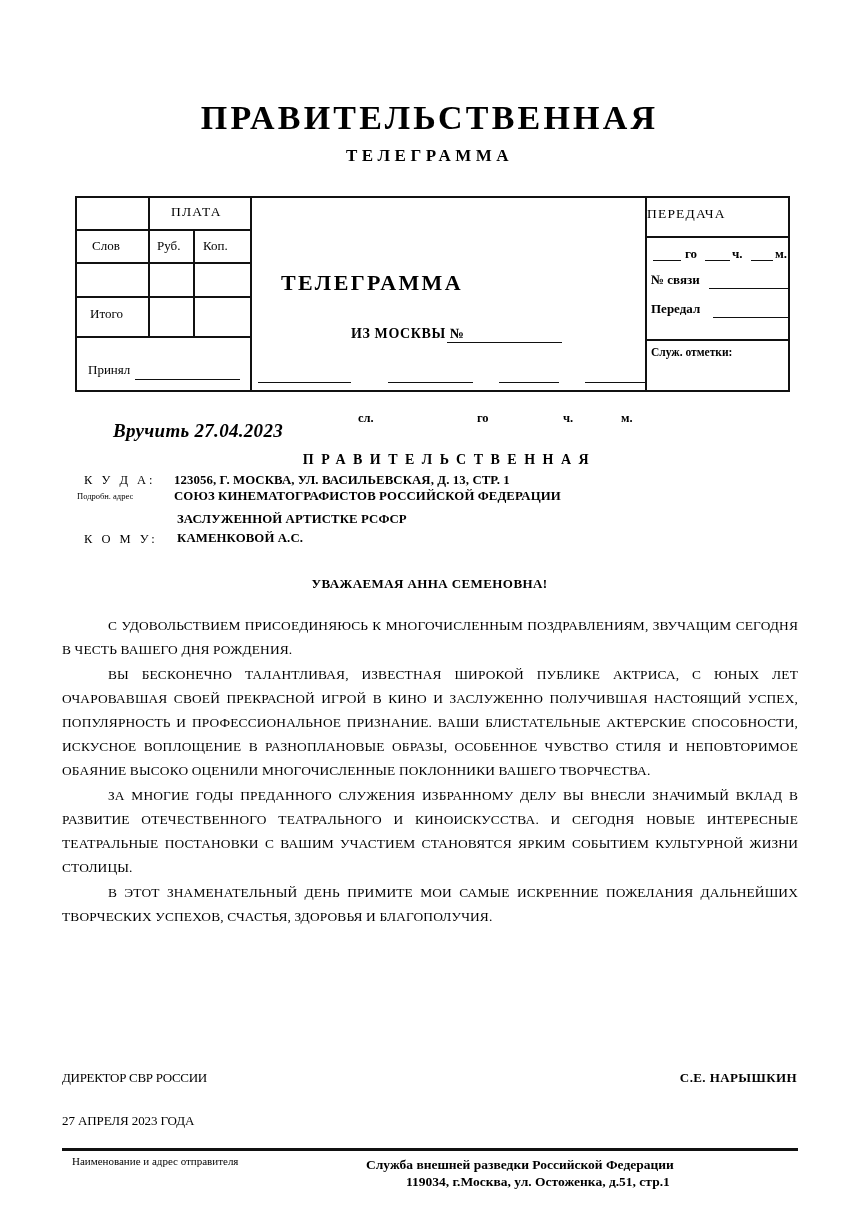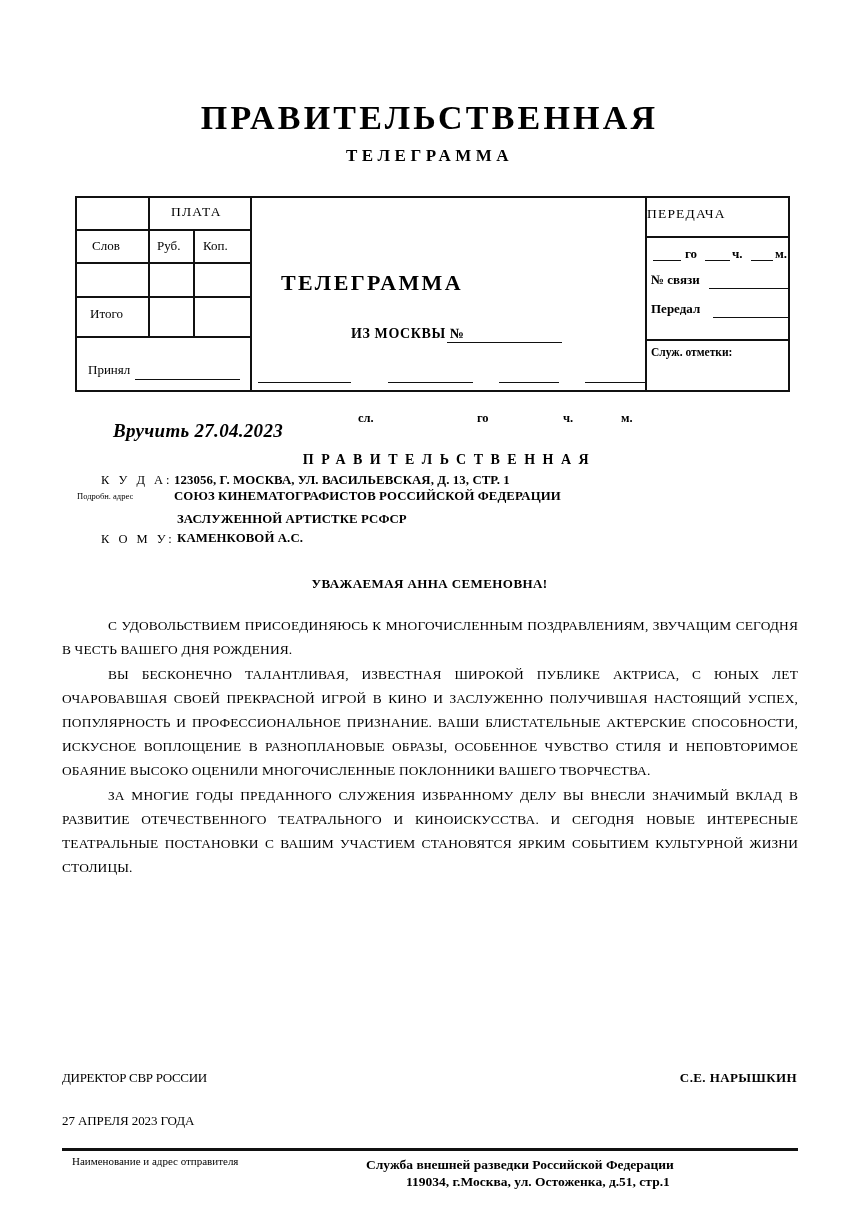--- a/index.html
+++ b/index.html
@@ -137,21 +137,20 @@
     font-size: 14px;
     font-weight: bold;
     letter-spacing: 7.5px;
     white-space: nowrap;
   }
   .addr-key {
     position: absolute;
     font-size: 12.5px;
     letter-spacing: 3px;
     white-space: nowrap;
-    margin-left: 17px;
   }
   .addr-key-small {
     position: absolute;
     font-size: 8.5px;
     white-space: nowrap;
   }
   .addr-val {
     position: absolute;
     font-size: 12.8px;
     font-weight: bold;
@@ -332,20 +331,21 @@
   <div class="addr-key" style="left:84px; top:532px;">К О М У:</div>
   <div class="addr-val" style="left:177px; top:512px;">ЗАСЛУЖЕННОЙ АРТИСТКЕ РСФСР</div>
   <div class="addr-val" style="left:177px; top:531px;">КАМЕНКОВОЙ А.С.</div>
 
   <div class="salutation">УВАЖАЕМАЯ АННА СЕМЕНОВНА!</div>
 
   <div class="body-block">
     <p class="para">С УДОВОЛЬСТВИЕМ ПРИСОЕДИНЯЮСЬ К МНОГОЧИСЛЕННЫМ ПОЗДРАВЛЕНИЯМ, ЗВУЧАЩИМ СЕГОДНЯ В ЧЕСТЬ ВАШЕГО ДНЯ РОЖДЕНИЯ.</p>
     <p class="para">ВЫ БЕСКОНЕЧНО ТАЛАНТЛИВАЯ, ИЗВЕСТНАЯ ШИРОКОЙ ПУБЛИКЕ АКТРИСА, С ЮНЫХ ЛЕТ ОЧАРОВАВШАЯ СВОЕЙ ПРЕКРАСНОЙ ИГРОЙ В КИНО И ЗАСЛУЖЕННО ПОЛУЧИВШАЯ НАСТОЯЩИЙ УСПЕХ, ПОПУЛЯРНОСТЬ И ПРОФЕССИОНАЛЬНОЕ ПРИЗНАНИЕ. ВАШИ БЛИСТАТЕЛЬНЫЕ АКТЕРСКИЕ СПОСОБНОСТИ, ИСКУСНОЕ ВОПЛОЩЕНИЕ В РАЗНОПЛАНОВЫЕ ОБРАЗЫ, ОСОБЕННОЕ ЧУВСТВО СТИЛЯ И НЕПОВТОРИМОЕ ОБАЯНИЕ ВЫСОКО ОЦЕНИЛИ МНОГОЧИСЛЕННЫЕ ПОКЛОННИКИ ВАШЕГО ТВОРЧЕСТВА.</p>
     <p class="para">ЗА МНОГИЕ ГОДЫ ПРЕДАННОГО СЛУЖЕНИЯ ИЗБРАННОМУ ДЕЛУ ВЫ ВНЕСЛИ ЗНАЧИМЫЙ ВКЛАД В РАЗВИТИЕ ОТЕЧЕСТВЕННОГО ТЕАТРАЛЬНОГО И КИНОИСКУССТВА. И СЕГОДНЯ НОВЫЕ ИНТЕРЕСНЫЕ ТЕАТРАЛЬНЫЕ ПОСТАНОВКИ С ВАШИМ УЧАСТИЕМ СТАНОВЯТСЯ ЯРКИМ СОБЫТИЕМ  КУЛЬТУРНОЙ ЖИЗНИ СТОЛИЦЫ.</p>
+    <p class="para">В ЭТОТ ЗНАМЕНАТЕЛЬНЫЙ ДЕНЬ ПРИМИТЕ МОИ САМЫЕ ИСКРЕННИЕ ПОЖЕЛАНИЯ ДАЛЬНЕЙШИХ ТВОРЧЕСКИХ УСПЕХОВ, СЧАСТЬЯ, ЗДОРОВЬЯ И БЛАГОПОЛУЧИЯ.</p>
   </div>
 
   <div class="sig-title">ДИРЕКТОР СВР РОССИИ</div>
   <div class="sig-name">С.Е. НАРЫШКИН</div>
   <div class="sig-date">27 АПРЕЛЯ 2023 ГОДА</div>
 
   <div class="footer-rule"></div>
   <div class="footer-left">Наименование и адрес отправителя</div>
   <div class="footer-org">Служба внешней разведки Российской Федерации</div>
   <div class="footer-addr">119034, г.Москва, ул. Остоженка, д.51, стр.1</div>

